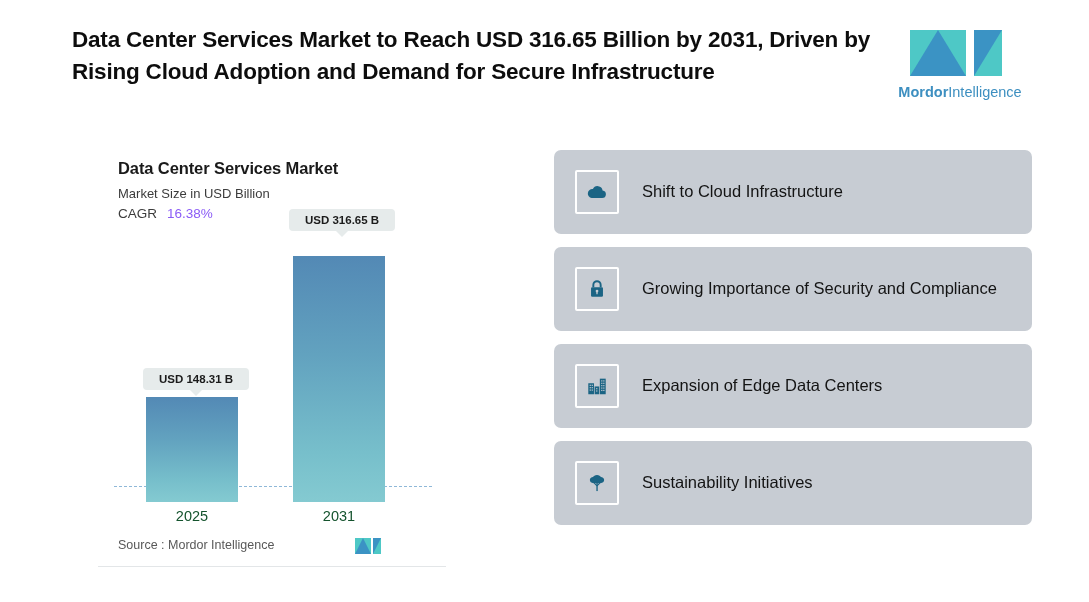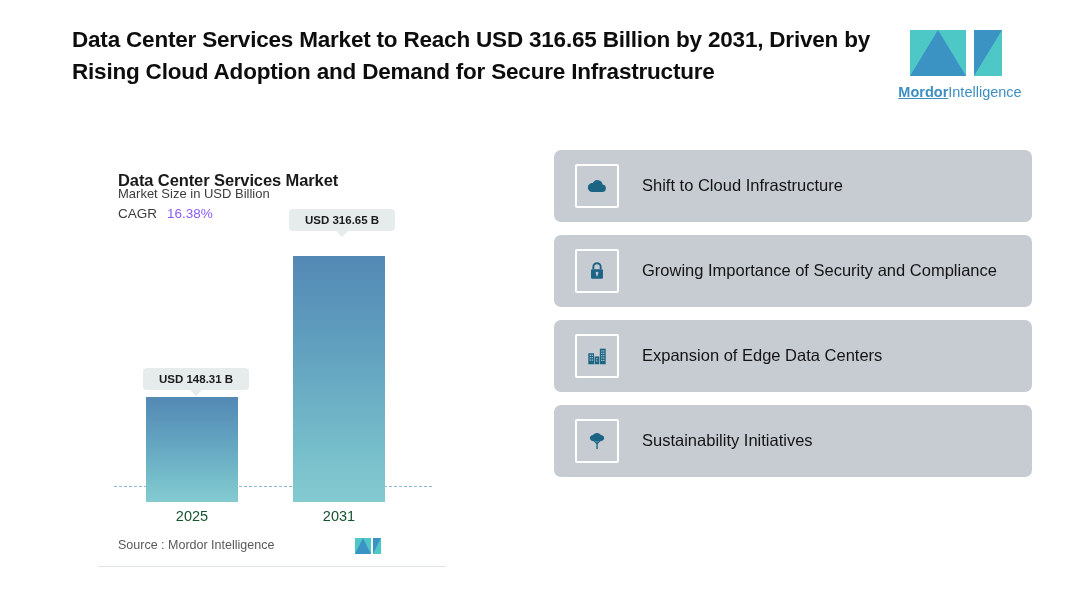--- a/index.html
+++ b/index.html
@@ -22,31 +22,31 @@
     letter-spacing:-0.2px; color:#0d0d0d;
   }
   .brand{
     position:absolute; left:890px; top:24px; width:140px; height:90px;
   }
   .brand-mark{ position:absolute; left:14px; top:2px; width:108px; height:54px; }
   .brand-text{
     position:absolute; left:0; top:60px; width:140px;
     text-align:center; font-size:14.5px; color:#3d8fc0; white-space:nowrap;
   }
-  .brand-text .b1{ font-weight:bold;text-decoration:underline; }
+  .brand-text .b1{ font-weight:bold; }
   .brand-text .b2{ font-weight:normal; }
 
   
   .chart-panel{
     position:absolute; left:92px; top:146px; width:360px; height:425px;
     background:#ffffff;
   }
   .chart-title{
     position:absolute; left:26px; top:13px;
-    font-size:16.5px; font-weight:bold; color:#1a1a1a; letter-spacing:-0.1px;margin-top:12px;
+    font-size:16.5px; font-weight:bold; color:#1a1a1a; letter-spacing:-0.1px;
   }
   .chart-subtitle{
     position:absolute; left:26px; top:40px;
     font-size:13px; color:#3c3c3c;
   }
   .chart-cagr{
     position:absolute; left:26px; top:60px;
     font-size:13.5px; color:#3c3c3c;
   }
   .chart-cagr .cagr-val{ color:#8b5cf6; margin-left:10px; }
@@ -104,21 +104,21 @@
   .trends-heading{
     font-size:23px; font-weight:bold; color:#0d0d0d; letter-spacing:-0.2px;
     margin:0 0 28px 6px;
   }
   .card{
     position:relative; width:478px;
     background:#c7ccd3; border-radius:7px;
     display:flex; align-items:center;
     margin-bottom:13px;
   }
-  .card-h72{ height:72px; }
+  .card-h72{ height:84px; }
   .card-icon-box{
     width:40px; height:40px; margin-left:21px; flex:0 0 auto;
     border:2.5px solid #ffffff; border-radius:2px;
     display:flex; align-items:center; justify-content:center;
   }
   .card-label{
     margin-left:23px; margin-right:18px;
     font-size:16.5px; color:#141414; line-height:1.45;
   }
   svg{ display:block; }

